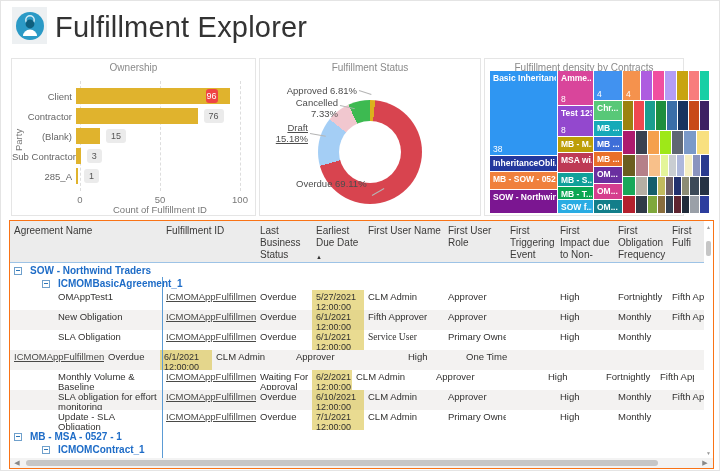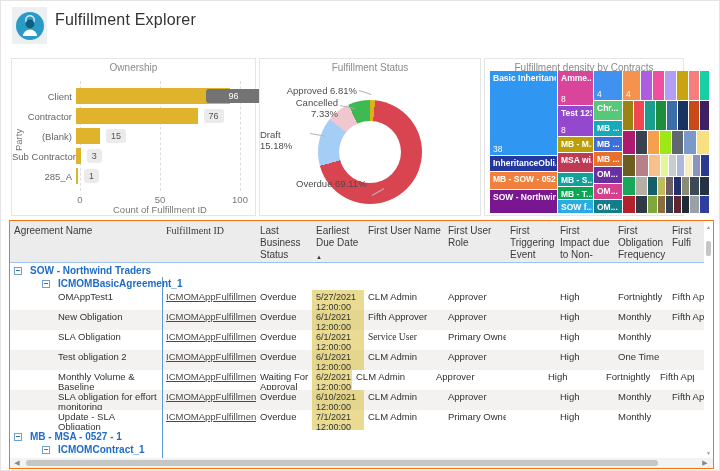--- a/index.html
+++ b/index.html
@@ -4,21 +4,21 @@
 <style>
   * { margin:0; padding:0; box-sizing:border-box; }
   html,body { width:720px; height:471px; background:#fff; overflow:hidden;
               font-family:"Liberation Sans","DejaVu Sans",sans-serif; }
   .page { position:relative; width:720px; height:471px; background:#fff; border:1px solid #e4e4e4; }
 
   
   .hdr { position:absolute; left:0; top:0; width:720px; height:50px; }
   .app-icon { position:absolute; left:11px; top:6px; width:35px; height:37px; background:#edf0f2;
               display:flex; align-items:center; justify-content:center; }
-  .page-title { position:absolute; left:54px; top:10px; font-size:16px; font-weight:300; color:#333; letter-spacing:.2px; }
+  .page-title { position:absolute; left:54px; top:10px; font-size:29px; font-weight:300; color:#333; letter-spacing:.2px; }
 
   
   .card { position:absolute; background:#fff; border:1px solid #e5e5e5; }
   .card-title { position:absolute; top:3px; left:0; right:0; text-align:center;
                 font-size:10px; color:#8a8a8a; white-space:nowrap; overflow:hidden; }
   #card-own   { left:10px;  top:57px; width:245px; height:158px; }
   #card-stat  { left:258px; top:57px; width:222px; height:158px; }
   #card-dens  { left:483px; top:57px; width:200px; height:158px; }
 
   
@@ -26,21 +26,21 @@
             transform:rotate(-90deg); transform-origin:left top; }
   .own-plot { position:absolute; left:0; top:22px; width:243px; height:110px; }
   .gridline { position:absolute; top:0; height:110px; border-left:1px dashed #ddd; }
   .own-row { position:absolute; left:0; width:243px; height:20px; display:flex; align-items:center; }
   .own-label { width:64px; text-align:right; font-size:9.5px; color:#666; padding-right:4px;
                white-space:nowrap; overflow:hidden; }
   .own-barwrap { position:relative; width:162px; height:16px; }
   .own-bar { position:absolute; left:0; top:0; height:16px; background:#e0b32d; }
   .badge-out { position:absolute; top:1px; height:14px; padding:0 5px; background:#ebebeb; border-radius:3px;
                font-size:9px; color:#555; display:flex; align-items:center; }
-  .badge-in  { position:absolute; top:1px; height:14px; padding:0 23px; background:#737373; border-radius:3px;
+  .badge-in  { position:absolute; top:1px; height:14px; padding:0 1px; background:#ef4444; border-radius:3px;
                font-size:9px; color:#fff; display:flex; align-items:center; }
   .xtick { position:absolute; top:135px; font-size:9.5px; color:#777; transform:translateX(-50%); }
   .xtitle { position:absolute; left:68px; width:160px; top:145px; text-align:center; font-size:9.5px; color:#777; }
 
   
   .donut { position:absolute; left:58px; top:41px; width:104px; height:104px; border-radius:50%; }
   .donut::after { content:""; position:absolute; left:21px; top:21px; width:62px; height:62px;
                   border-radius:50%; background:#fff; }
   .slice-label { position:absolute; font-size:9.5px; color:#4d4d4d; line-height:11px; white-space:nowrap; }
   .leader { position:absolute; height:1px; background:#b5b5b5; transform-origin:left center; }
@@ -152,21 +152,21 @@
   <span class="xtick" style="left: 68px;">0</span>
       <span class="xtick" style="left: 148px;">50</span>
       <span class="xtick" style="left: 228px;">100</span>
     </div>
 
   <div class="card" id="card-stat">
     <div class="card-title">Fulfillment Status</div>
     <div class="donut" id="donut" style="background: conic-gradient(rgb(220, 178, 28) 0%, rgb(220, 178, 28) 1.57%, rgb(216, 68, 79) 1.57%, rgb(216, 68, 79) 70.68%, rgb(164, 206, 245) 70.68%, rgb(164, 206, 245) 85.86%, rgb(241, 199, 207) 85.86%, rgb(241, 199, 207) 93.19%, rgb(61, 186, 81) 93.19%, rgb(61, 186, 81) 100%);"></div>
     <div id="donut-labels"></div>
   <div class="slice-label" style="left: 36px; top: 119px; width: 100px; text-align: left;">Overdue 69.11%</div>
-      <div class="slice-label" style="left: 0px; top: 70px; width: 48px; ">Draft<br>15.18%</div>
+      <div class="slice-label" style="left: 0px; top: 63px; width: 48px; text-align: right; text-decoration: underline;">Draft<br>15.18%</div>
       <div class="slice-label" style="left: 0px; top: 38px; width: 78px; text-align: right;">Cancelled<br>7.33%</div>
       <div class="slice-label" style="left: 15px; top: 26px; width: 82px; text-align: right;">Approved 6.81%</div>
       <div class="leader" style="left: 99px; top: 31px; width: 13px; transform: rotate(18deg);"></div>
       <div class="leader" style="left: 80px; top: 46px; width: 15px; transform: rotate(12deg);"></div>
       <div class="leader" style="left: 50px; top: 74px; width: 16px; transform: rotate(10deg);"></div>
       <div class="leader" style="left: 112px; top: 136px; width: 14px; transform: rotate(-30deg);"></div>
     </div>
 
   <div class="card" id="card-dens">
     <div class="card-title">Fulfillment density by Contracts</div>
@@ -301,21 +301,21 @@
             <div class="mtile" style="width: 10px; background: rgb(154, 160, 168);"></div>
             <div class="mtile" style="width: 10px; background: rgb(45, 62, 158);"></div>
           </div>
         </div>
       </div>
   </div>
 
   <div class="table-card">
     <div class="thead" id="thead">
         <div class="th" style="width: 152px;">Agreement Name</div>
-        <div class="th" style="width: 94px; font-family: Liberation Serif, serif;">Fulfillment ID</div>
+        <div class="th" style="width: 94px;">Fulfillment ID</div>
         <div class="th" style="width: 56px;">Last Business Status</div>
         <div class="th" style="width: 52px;">Earliest Due Date<span class="sort-arrow">▲</span></div>
         <div class="th" style="width: 80px;">First User Name</div>
         <div class="th" style="width: 62px;">First User Role</div>
         <div class="th" style="width: 50px;">First Triggering Event</div>
         <div class="th" style="width: 58px;">First Impact due to Non-Fulfillment</div>
         <div class="th" style="width: 54px;">First Obligation Frequency</div>
         <div class="th" style="width: 38px;">First Fulfi</div>
       </div>
     <div class="tbody" id="tbody">
@@ -362,21 +362,20 @@
           <div class="td" style="width: 56px;">Overdue</div>
           <div class="td date" style="width: 52px;">6/1/2021<br>12:00:00 AM</div>
           <div class="td nowrap" style="width: 80px; font-family: Liberation Serif, serif;">Service User</div>
           <div class="td nowrap" style="width: 62px;">Primary Owner</div>
           <div class="td nowrap" style="width: 50px;"></div>
           <div class="td nowrap" style="width: 58px;">High</div>
           <div class="td nowrap" style="width: 54px;">Monthly</div>
           <div class="td nowrap" style="width: 38px;"></div>
         </div>
         <div class="trow striped">
-          <div class="td" style="width: 152px; padding-left: 48px;">Test obligation 2</div>
           <div class="td link nowrap" style="width: 94px;">ICMOMAppFulfillment_5</div>
           <div class="td" style="width: 56px;">Overdue</div>
           <div class="td date" style="width: 52px;">6/1/2021<br>12:00:00 AM</div>
           <div class="td nowrap" style="width: 80px;">CLM Admin</div>
           <div class="td nowrap" style="width: 62px;">Approver</div>
           <div class="td nowrap" style="width: 50px;"></div>
           <div class="td nowrap" style="width: 58px;">High</div>
           <div class="td nowrap" style="width: 54px;">One Time</div>
           <div class="td nowrap" style="width: 38px;"></div>
         </div>

